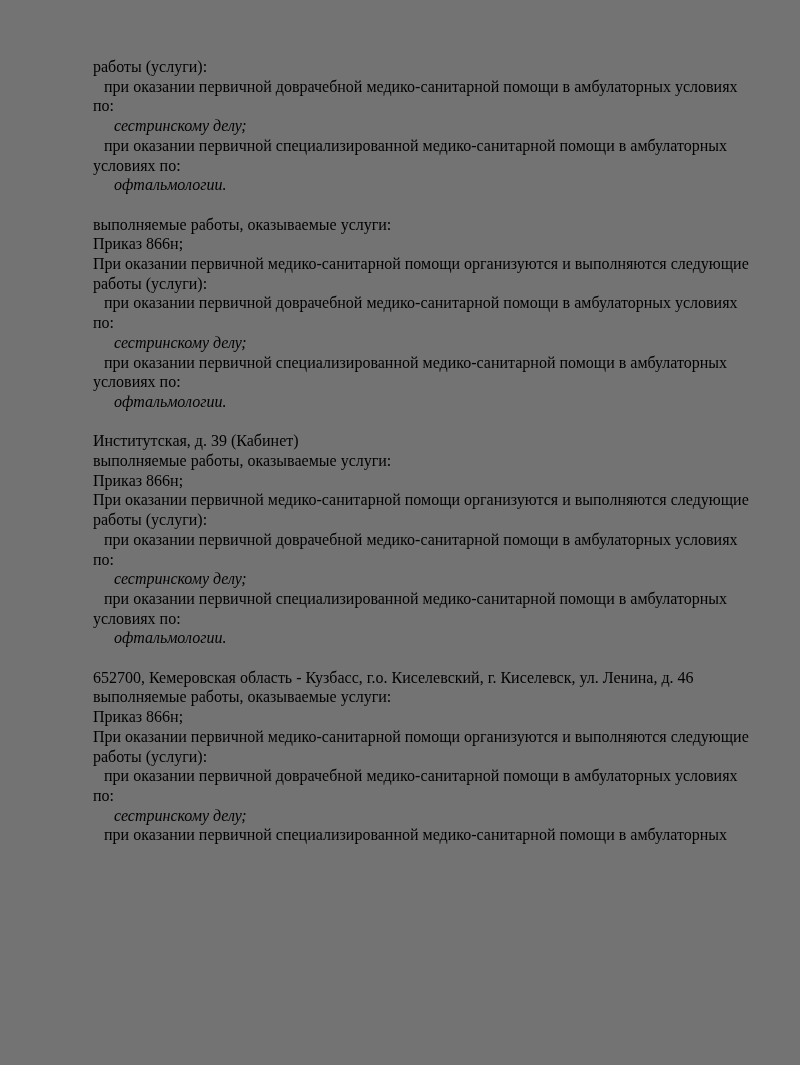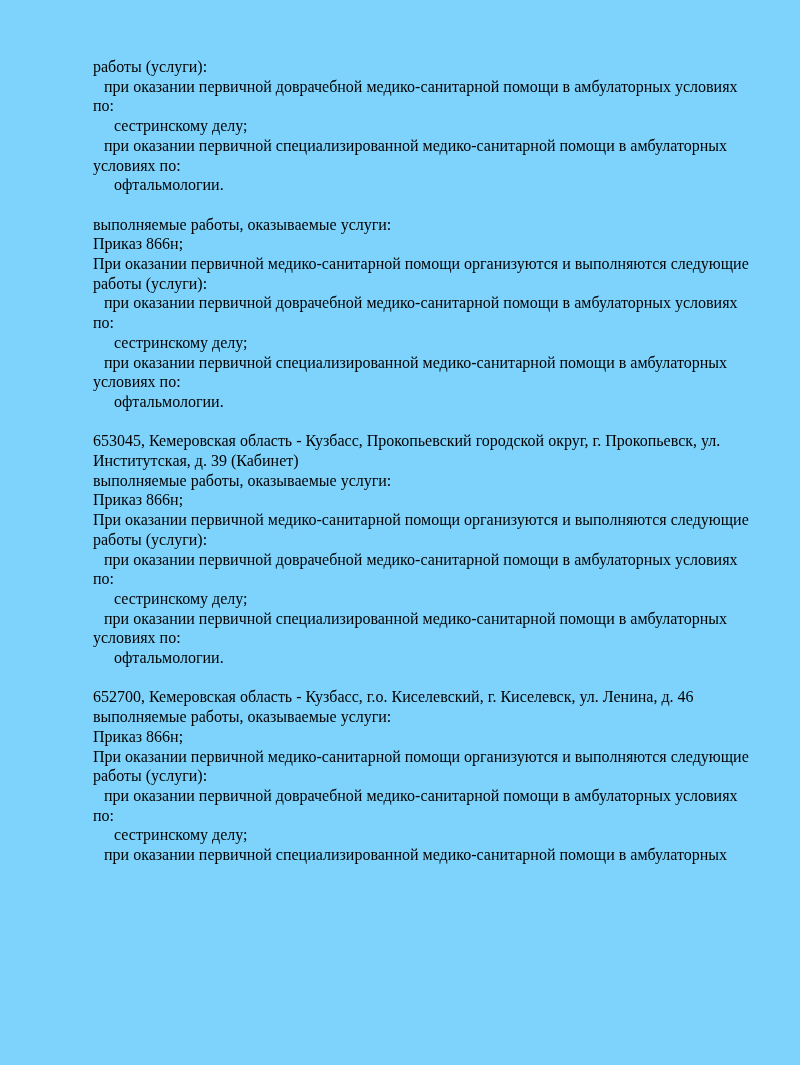--- a/index.html
+++ b/index.html
@@ -10,38 +10,38 @@
     width: 800px;
     height: 1065px;
     background: #ffffff;
     overflow: hidden;
   }
   .page {
     box-sizing: border-box;
     width: 800px;
     height: 1065px;
     padding: 57px 40px 0 93px;
-    background: #7dd3fc;
+    background: #737373;
     color: #000000;
     font-family: "Liberation Serif", "DejaVu Serif", serif;
     font-size: 16px;
     line-height: 19.7px;
   }
   .block {
     margin-bottom: 19.7px; 
   }
   .block:last-child {
     margin-bottom: 8px;
   }
   .line {
     white-space: pre;
   }
   .indent-0 { padding-left: 0; }
   .indent-1 { padding-left: 11px; }
-  .indent-2 { padding-left: 21px; }
+  .indent-2 { padding-left: 21px; font-style: italic; }
 </style>
 </head>
 <body>
 
 <div class="page">
   <div>
       <div class="block">
         <div class="line indent-0">работы (услуги):</div>
         <div class="line indent-1">при оказании первичной доврачебной медико-санитарной помощи в амбулаторных условиях</div>
         <div class="line indent-0">по:</div>
@@ -56,21 +56,20 @@
         <div class="line indent-0">При оказании первичной медико-санитарной помощи организуются и выполняются следующие</div>
         <div class="line indent-0">работы (услуги):</div>
         <div class="line indent-1">при оказании первичной доврачебной медико-санитарной помощи в амбулаторных условиях</div>
         <div class="line indent-0">по:</div>
         <div class="line indent-2">сестринскому делу;</div>
         <div class="line indent-1">при оказании первичной специализированной медико-санитарной помощи в амбулаторных</div>
         <div class="line indent-0">условиях по:</div>
         <div class="line indent-2">офтальмологии.</div>
       </div>
       <div class="block">
-        <div class="line indent-0">653045, Кемеровская область - Кузбасс, Прокопьевский городской округ, г. Прокопьевск, ул.</div>
         <div class="line indent-0">Институтская, д. 39 (Кабинет)</div>
         <div class="line indent-0">выполняемые работы, оказываемые услуги:</div>
         <div class="line indent-0">Приказ 866н;</div>
         <div class="line indent-0">При оказании первичной медико-санитарной помощи организуются и выполняются следующие</div>
         <div class="line indent-0">работы (услуги):</div>
         <div class="line indent-1">при оказании первичной доврачебной медико-санитарной помощи в амбулаторных условиях</div>
         <div class="line indent-0">по:</div>
         <div class="line indent-2">сестринскому делу;</div>
         <div class="line indent-1">при оказании первичной специализированной медико-санитарной помощи в амбулаторных</div>
         <div class="line indent-0">условиях по:</div>

